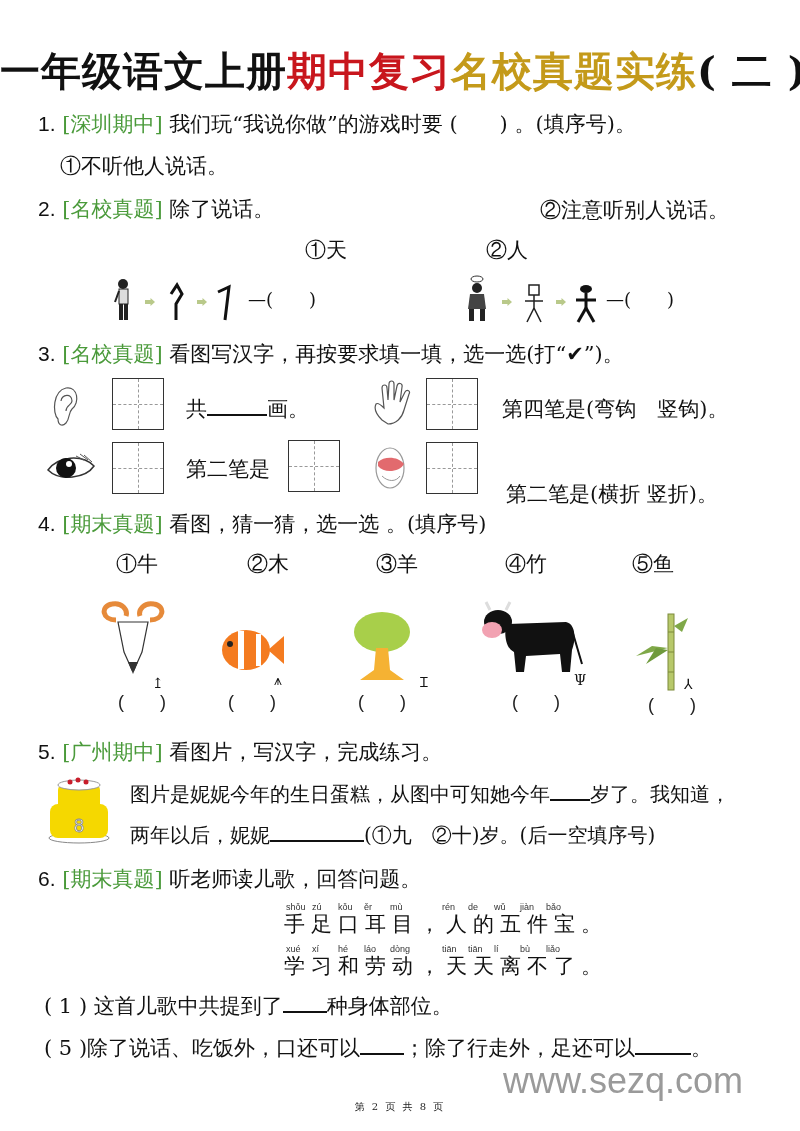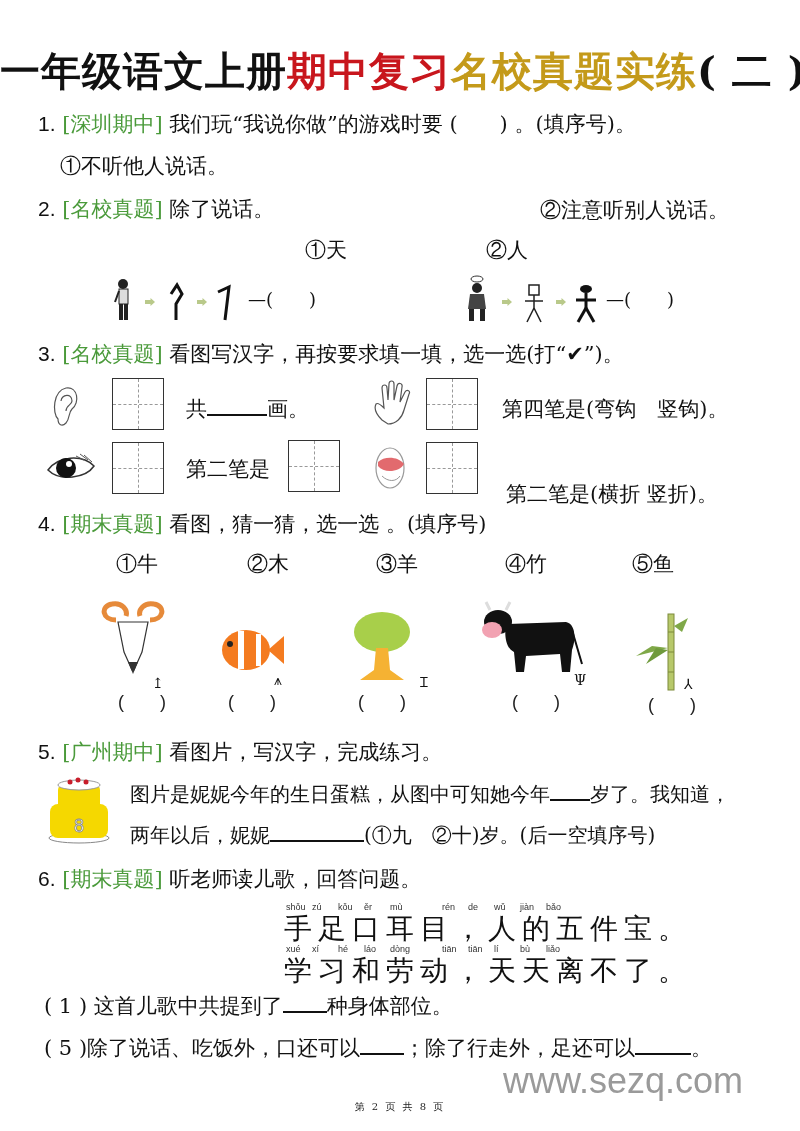--- a/index.html
+++ b/index.html
@@ -22,21 +22,21 @@
   .arrow-small { position: absolute; width: 10px; height: 8px; background: #b9c98a; clip-path: polygon(0 25%,55% 25%,55% 0,100% 50%,55% 100%,55% 75%,0 75%); }
 
   
   .grid-box { position: absolute; width: 52px; height: 52px; border: 1.5px solid #333; }
   .grid-box::before { content: ""; position: absolute; left: 50%; top: 0; bottom: 0; border-left: 1px dashed #999; }
   .grid-box::after { content: ""; position: absolute; top: 50%; left: 0; right: 0; border-top: 1px dashed #999; }
 
   .paren { position: absolute; font-size: 18px; font-family: "Liberation Sans", sans-serif; color: #222; }
 
   .pinyin-row { position: absolute; font-size: 9px; font-family: "Liberation Sans", sans-serif; color: #333; white-space: nowrap; }
-  .poem-row { position: absolute; font-size: 28px; letter-spacing: 6px; white-space: nowrap; }
+  .poem-row { position: absolute; font-size: 21px; letter-spacing: 6px; white-space: nowrap; }
 
   .watermark { position: absolute; left: 503px; top: 1060px; font-family: "Liberation Sans", sans-serif;
                font-size: 36px; color: #9a9a9a; }
   .footer { position: absolute; left: 0; width: 800px; top: 1100px; text-align: center; font-size: 10px; color: #222; letter-spacing: 2px; }
 </style>
 </head>
 <body>
 
 <div class="title">
   <span class="t-black">一年级语文上册</span><span class="t-red">期中复习</span><span class="t-gold">名校真题实练</span><span class="t-black">( 二 )</span>

